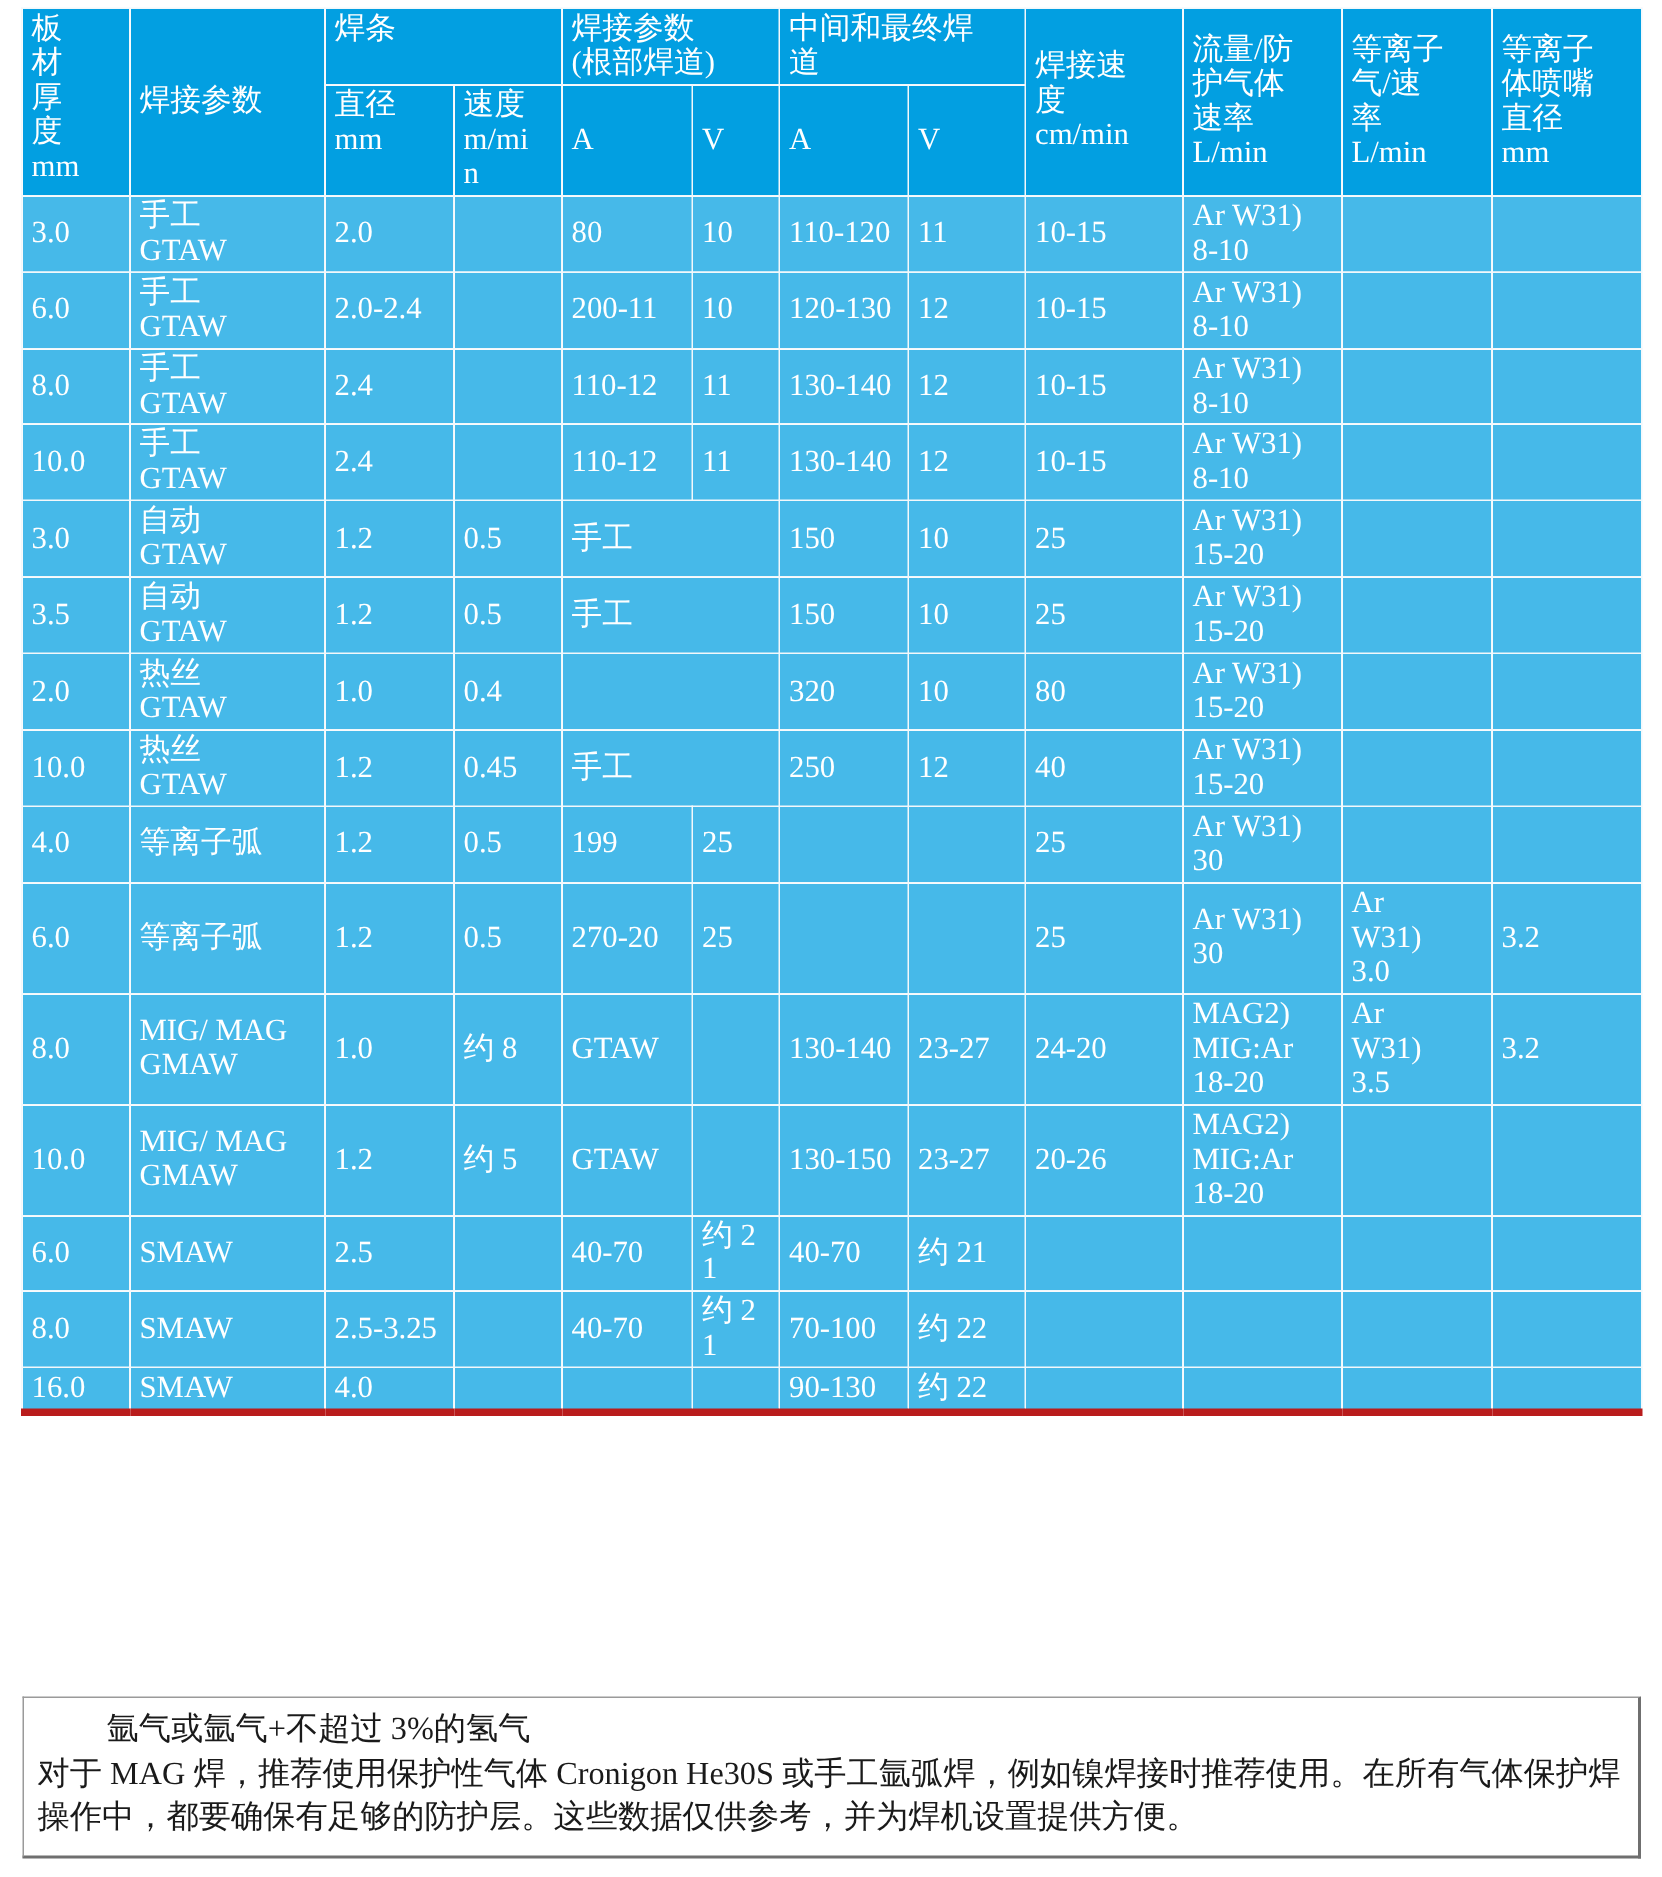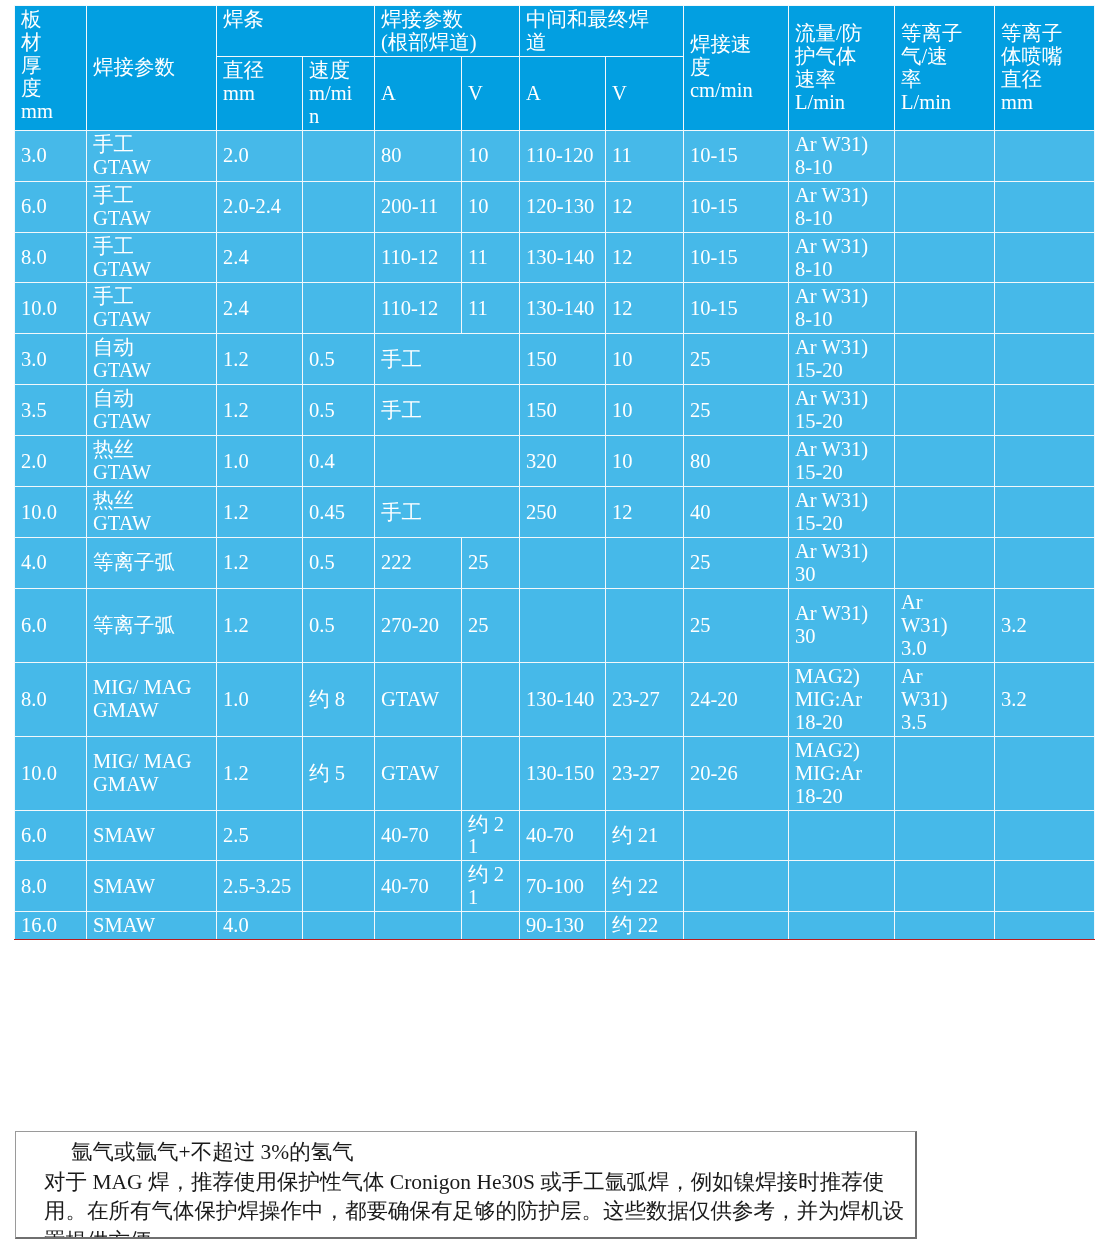--- a/index.html
+++ b/index.html
@@ -34,21 +34,21 @@
     vertical-align:top;
     padding-top:6px;
     font-size:21px;
     line-height:1.14;
   }
   thead td.vtall{vertical-align:top;}
   thead td.mid{vertical-align:middle;}
   tbody td{
     background:#46b9e9;
   }
-  tbody tr.r-last td{border-bottom:1px solid #b91c1c;}
+  tbody tr.r-last td{border-bottom:5px solid #b91c1c;}
 
   .hdr-stack{display:block;}
 
   
   col.c0{width:72px}
   col.c1{width:130px}
   col.c2{width:86px}
   col.c3{width:72px}
   col.c4{width:87px}
   col.c5{width:58px}
@@ -57,35 +57,35 @@
   col.c8{width:105px}
   col.c9{width:106px}
   col.c10{width:100px}
   col.c11{width:100px}
 
   
   td.narrow{padding-left:5px;padding-right:2px;}
 
   .footnote{
     position:absolute;left:15px;top:1131px;
-    width:902px;height:108px;
+    width:1079px;height:108px;
     box-sizing:border-box;
     background:#ffffff;
     border:1px solid #9a9a9a;
     border-right:2px solid #6f6f6f;
     border-bottom:2px solid #6f6f6f;
     color:#1a1a1a;
     font-family:"Liberation Serif","DejaVu Serif",serif;
     font-size:21.5px;
     line-height:1.38;
     padding:6px 9px 4px 9px;
     overflow:hidden;
   }
   .footnote .ln1{text-indent:46px;display:block;}
-  .footnote .ln2{display:block;margin-left:19px;}
+  .footnote .ln2{display:block;}
 </style>
 </head>
 <body>
 
 <div id="sheet">
 
   <table class="wtab">
     <colgroup>
       <col class="c0">
         <col class="c1">
@@ -316,21 +316,21 @@
           <td></td>
           <td></td>
         </tr>
         <tr>
           <td>4.0</td>
           <td>
             <span class="hdr-stack">等离子弧</span>
           </td>
           <td>1.2</td>
           <td>0.5</td>
-          <td>222</td>
+          <td>199</td>
           <td>25</td>
           <td></td>
           <td></td>
           <td>25</td>
           <td>
             <span class="hdr-stack">Ar W31)</span>
             <span class="hdr-stack">30</span>
           </td>
           <td></td>
           <td></td>

